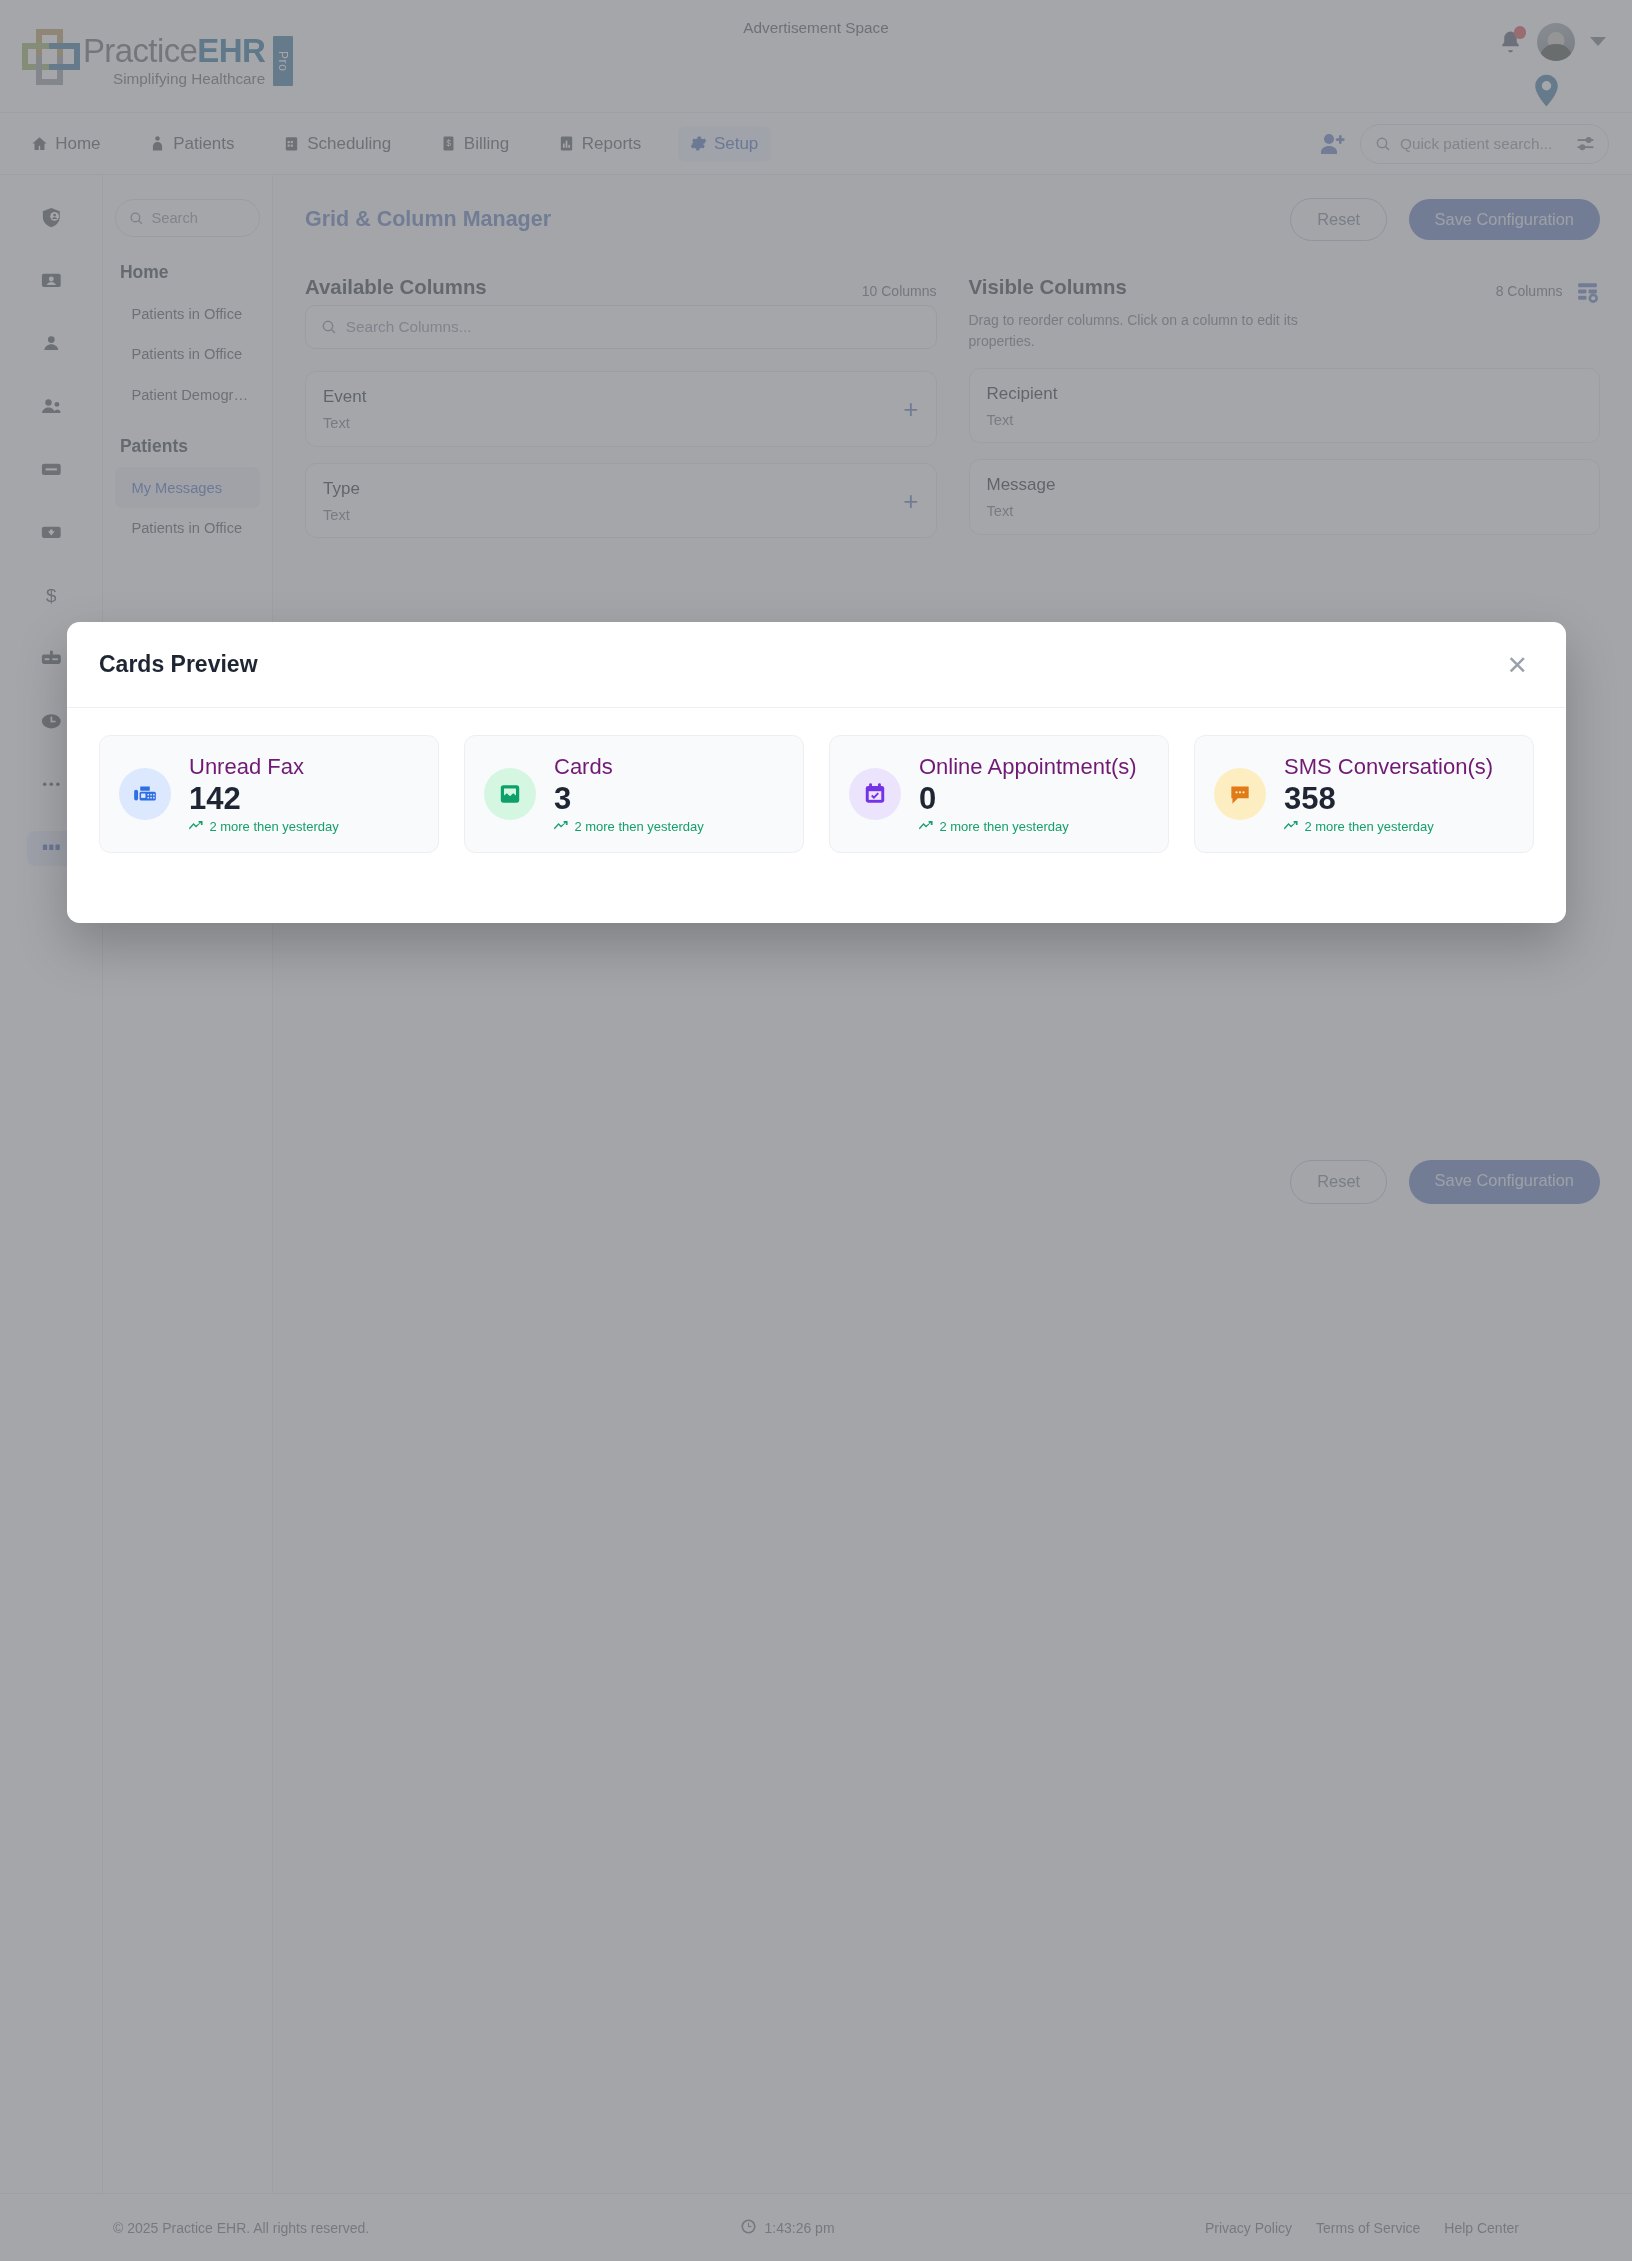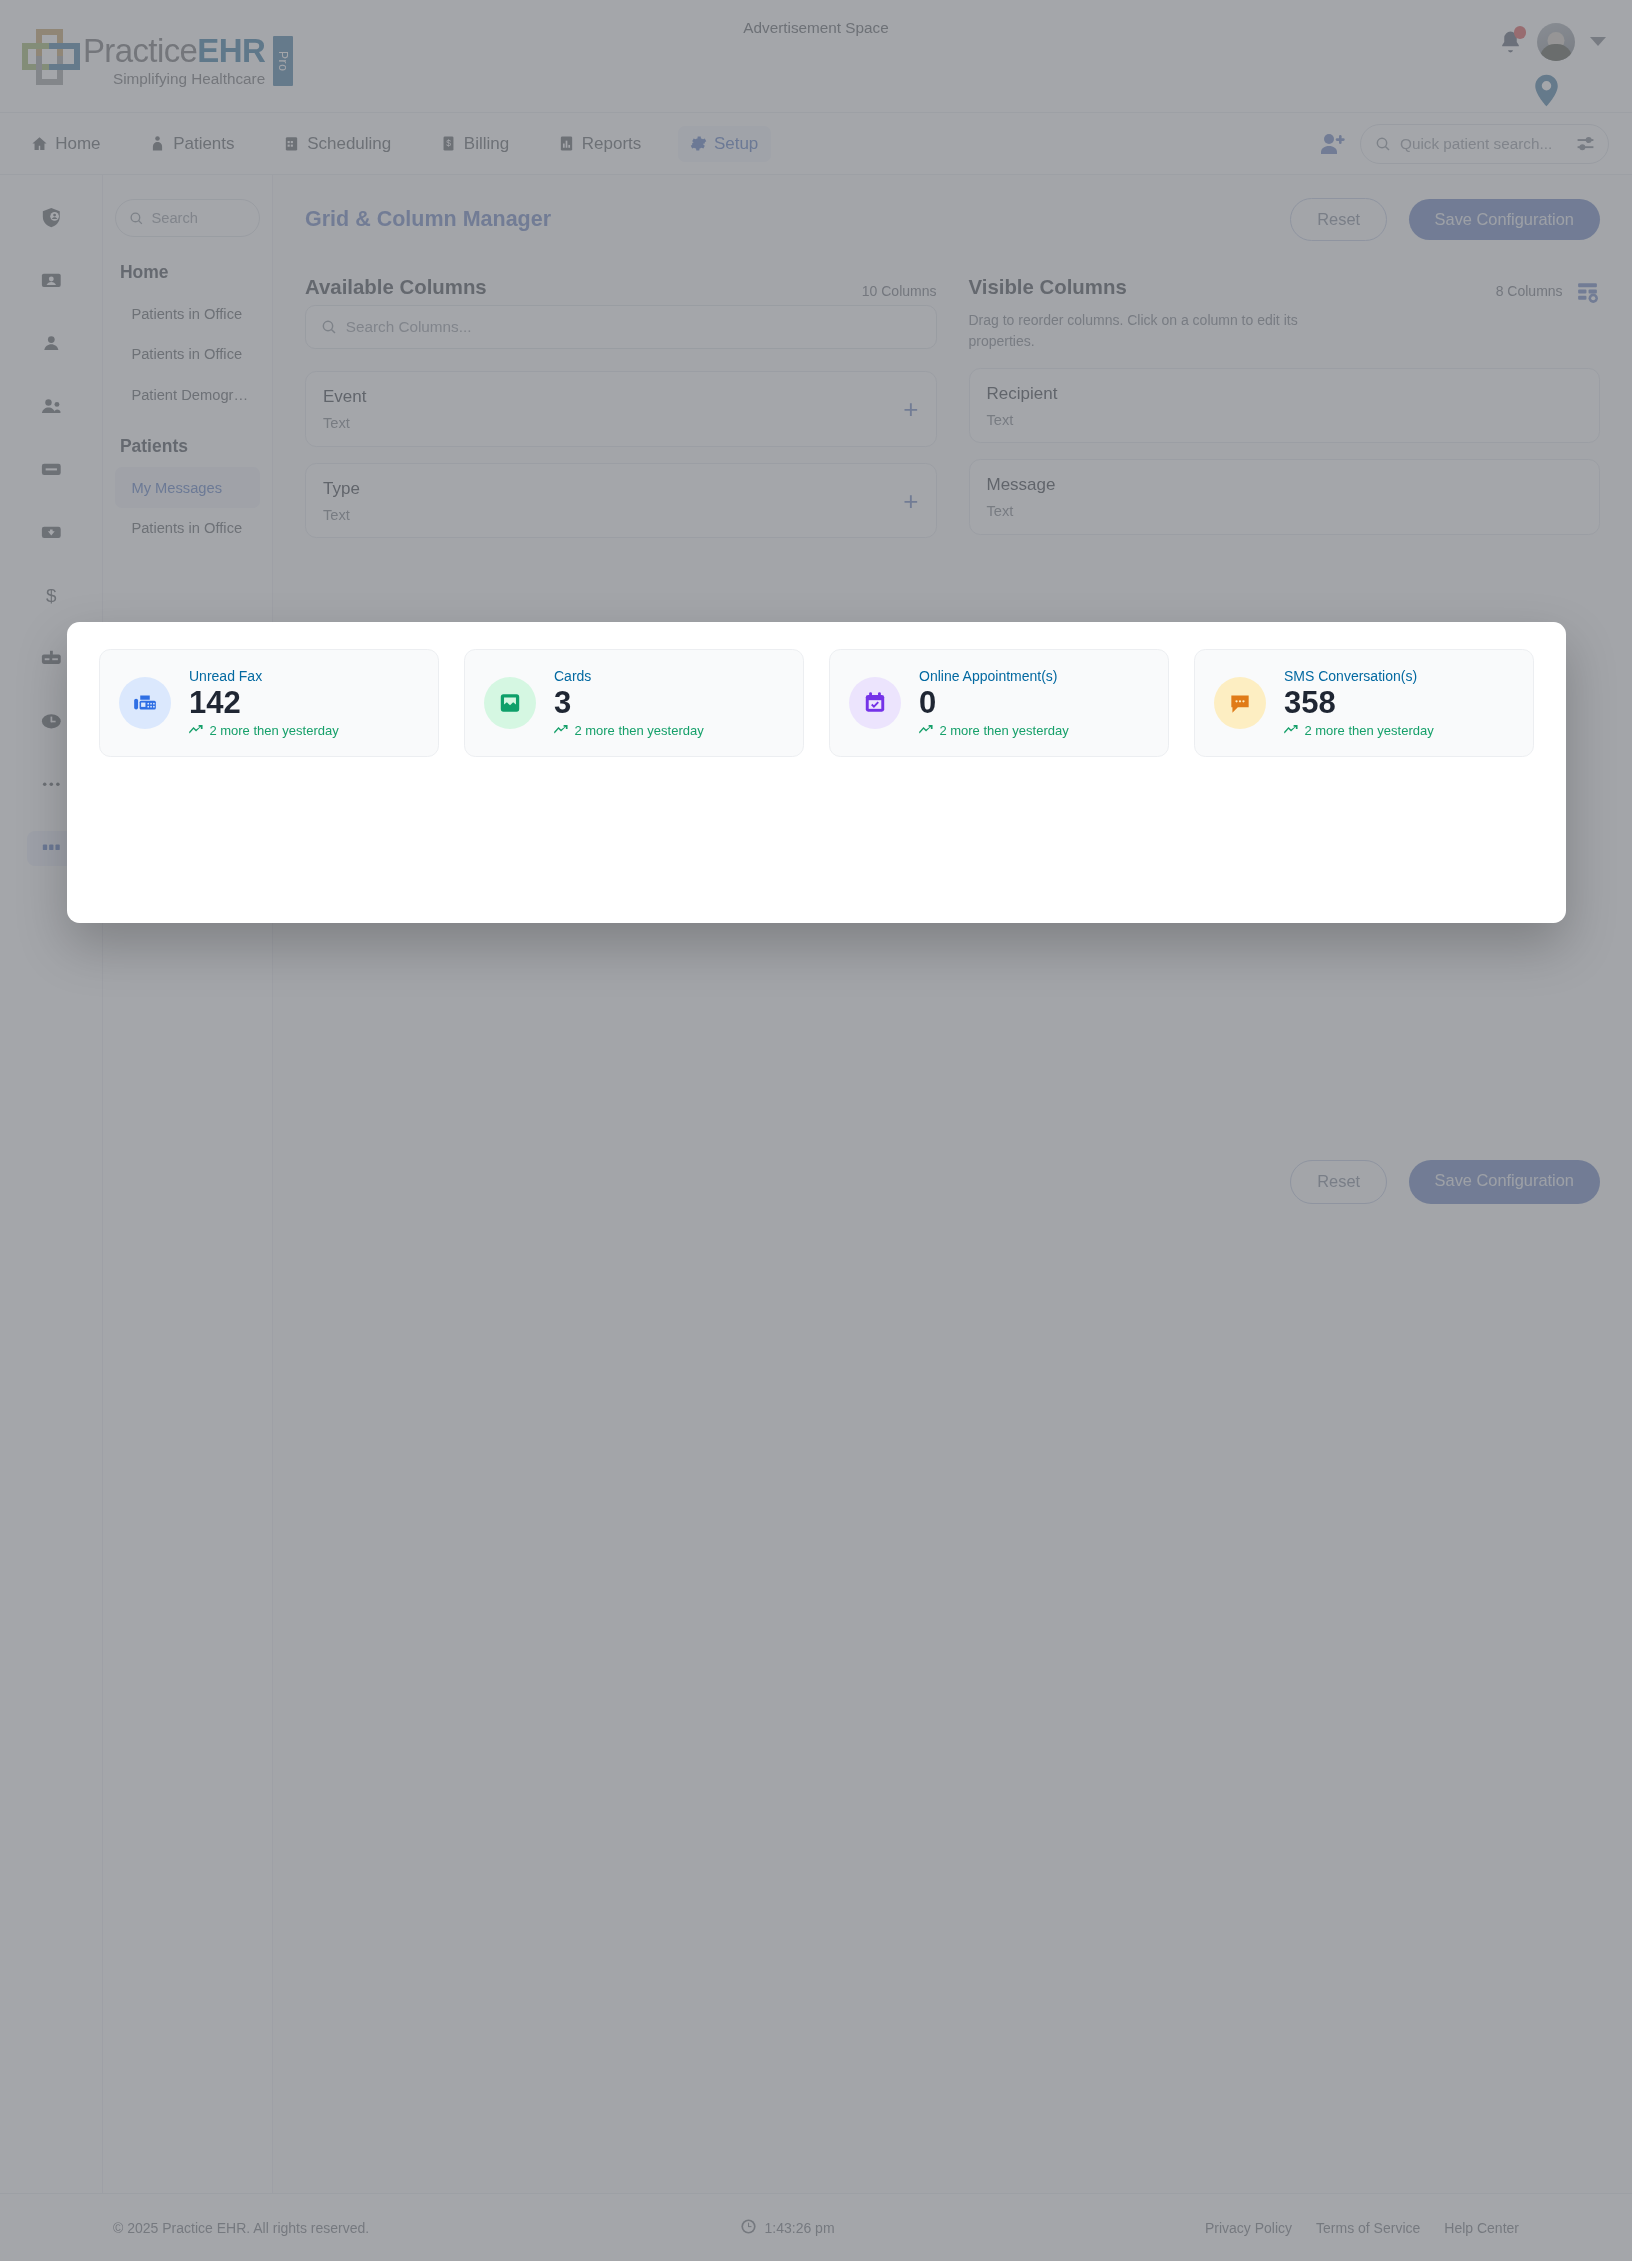--- a/index.html
+++ b/index.html
@@ -206,21 +206,21 @@
     background: #f9fafb; border: 0.6px solid #eceef1; border-radius: 11.3px;
     padding: 18px 19px;
     display: flex; align-items: center; gap: 18px;
   }
   .stat-ico {
     width: 52px; height: 52px; border-radius: 50%; flex: none;
     display: flex; align-items: center; justify-content: center;
   }
   .stat-ico svg { width: 26px; height: 26px; }
   .stat-txt { min-width: 0; }
-  .stat-label { font-size: 14px; color: #0369a1; margin-bottom: 3.4px; white-space: nowrap; }
+  .stat-label { font-size: 22px; color: #701a75; margin-bottom: 3.4px; white-space: nowrap; }
   .stat-value { font-size: 31px; font-weight: 700; color: #1f2633; line-height: 1.05; margin-bottom: 3.4px; }
   .stat-delta { font-size: 13px; color: #16a06a; display: flex; align-items: center; gap: 5.7px; white-space: nowrap; }
   .stat-delta svg { width: 14.7px; height: 10.2px; fill: #16a06a; flex: none; }
 </style>
 </head>
 <body>
 
 <div id="page">
 
   <div class="topbar">
@@ -549,20 +549,29 @@
       <span>Privacy Policy</span>
       <span>Terms of Service</span>
       <span>Help Center</span>
     </div>
   </div>
 </div>
 
 <div id="scrim"></div>
 
 <div id="modal">
+  <div class="modal-head">
+    <div class="modal-title">Cards Preview</div>
+    <div class="modal-close">
+      <svg viewBox="0 0 24 24">
+          <line x1="5" y1="5" x2="19" y2="19"></line>
+          <line x1="19" y1="5" x2="5" y2="19"></line>
+        </svg>
+    </div>
+  </div>
 
   <div class="modal-body">
     <div class="cards">
 
       <div class="stat-card">
         <div class="stat-ico" style="background:#dbe8fd">
           <svg viewBox="0 0 24 24" fill="#2f6fe4">
               <rect x="2" y="8" width="3.6" height="10" rx="1.8"></rect>
               <path d="M7.6 5h8.8v4H7.6z"></path>
               <rect x="7" y="10" width="15" height="8" rx="1.4"></rect>

